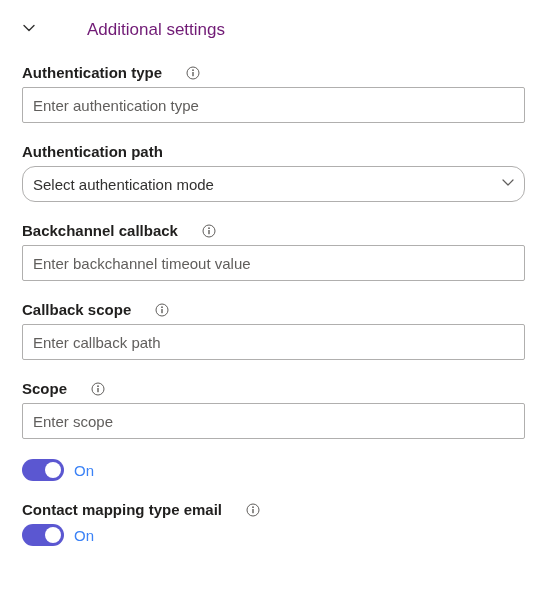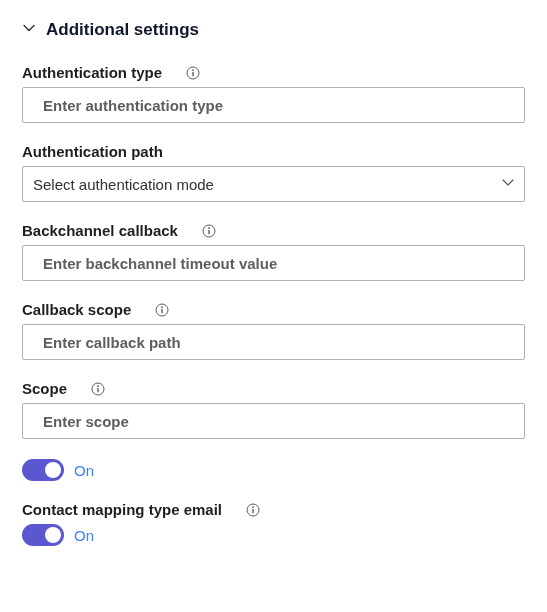--- a/index.html
+++ b/index.html
@@ -13,61 +13,61 @@
   }
   .section-header {
     display: flex;
     align-items: center;
     gap: 10px;
     margin-bottom: 24px;
     cursor: pointer;
   }
   .section-title {
     font-size: 17px;
-    font-weight: 700;
-    color: #0f172a;
+    font-weight: 400;
+    color: #701a75;
+    margin-left: 41px;
   }
   .field-group {
     margin-bottom: 20px;
   }
   .field-label-row {
     display: flex;
     align-items: center;
     gap: 24px;
     margin-bottom: 6px;
   }
   .field-label {
     font-size: 15px;
     font-weight: 600;
     color: #201f1e;
   }
   .text-input {
     width: 100%;
     height: 36px;
     border: 1px solid #b0afae;
     border-radius: 2px;
-    padding: 0 20px;
+    padding: 0 10px;
     font-size: 15px;
     color: #323130;
     font-family: inherit;
     background: #fff;
-    font-weight: bold;
   }
   .text-input::placeholder {
     color: #605e5c;
   }
   .select-wrap {
     position: relative;
     width: 100%;
   }
   .select-box {
     width: 100%;
     height: 36px;
     border: 1px solid #b0afae;
-    border-radius: 2px;
+    border-radius: 13px;
     padding: 0 36px 0 10px;
     font-size: 15px;
     color: #323130;
     display: flex;
     align-items: center;
     cursor: pointer;
     background: #fff;
   }
   .select-caret {
     position: absolute;

